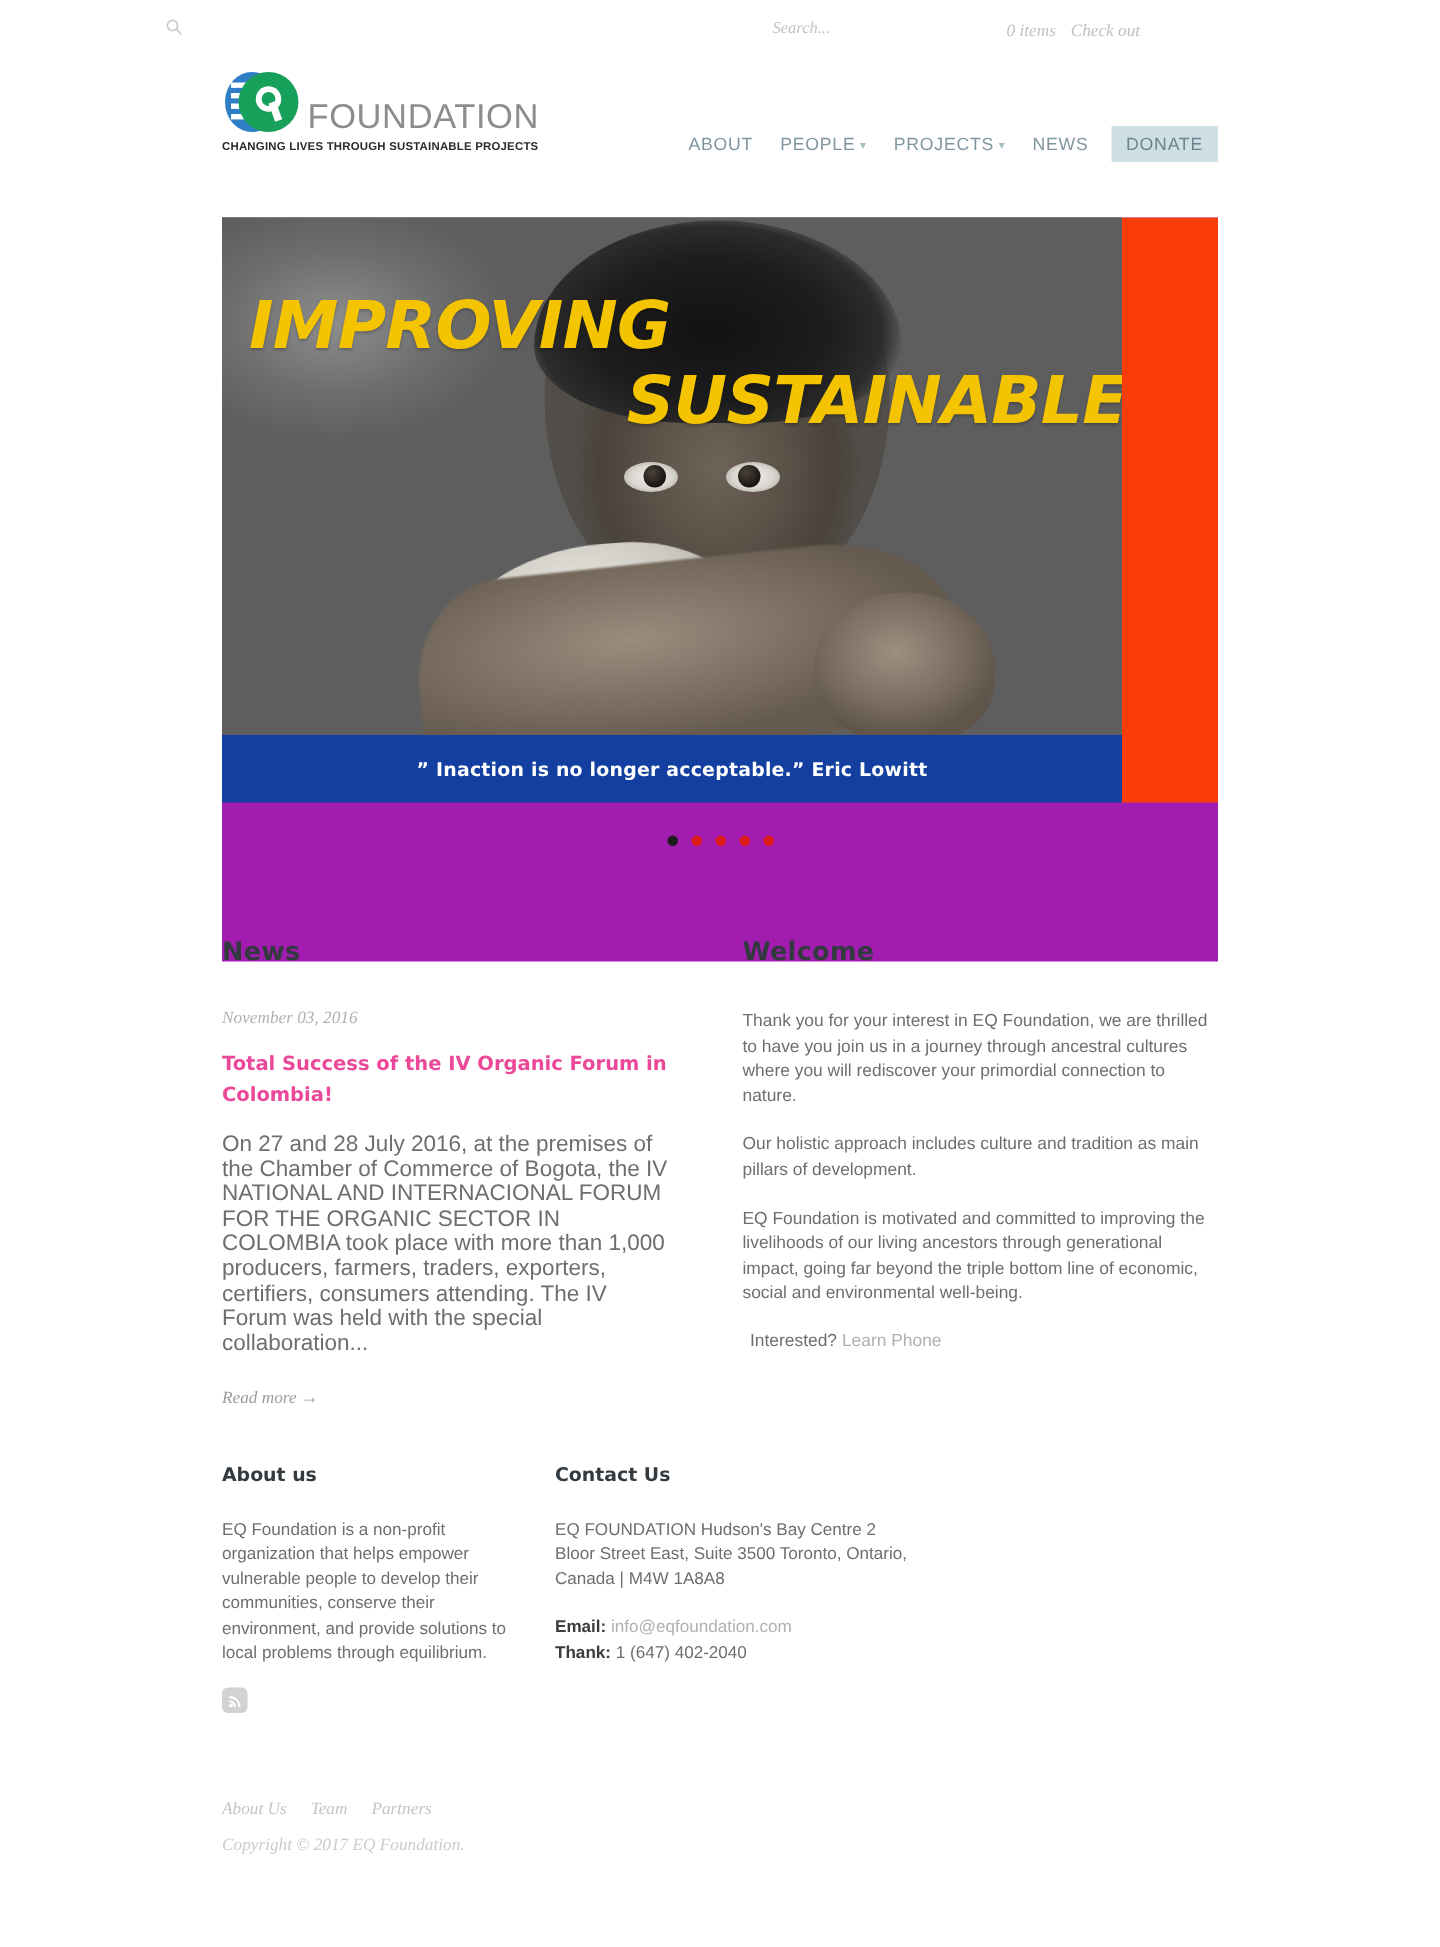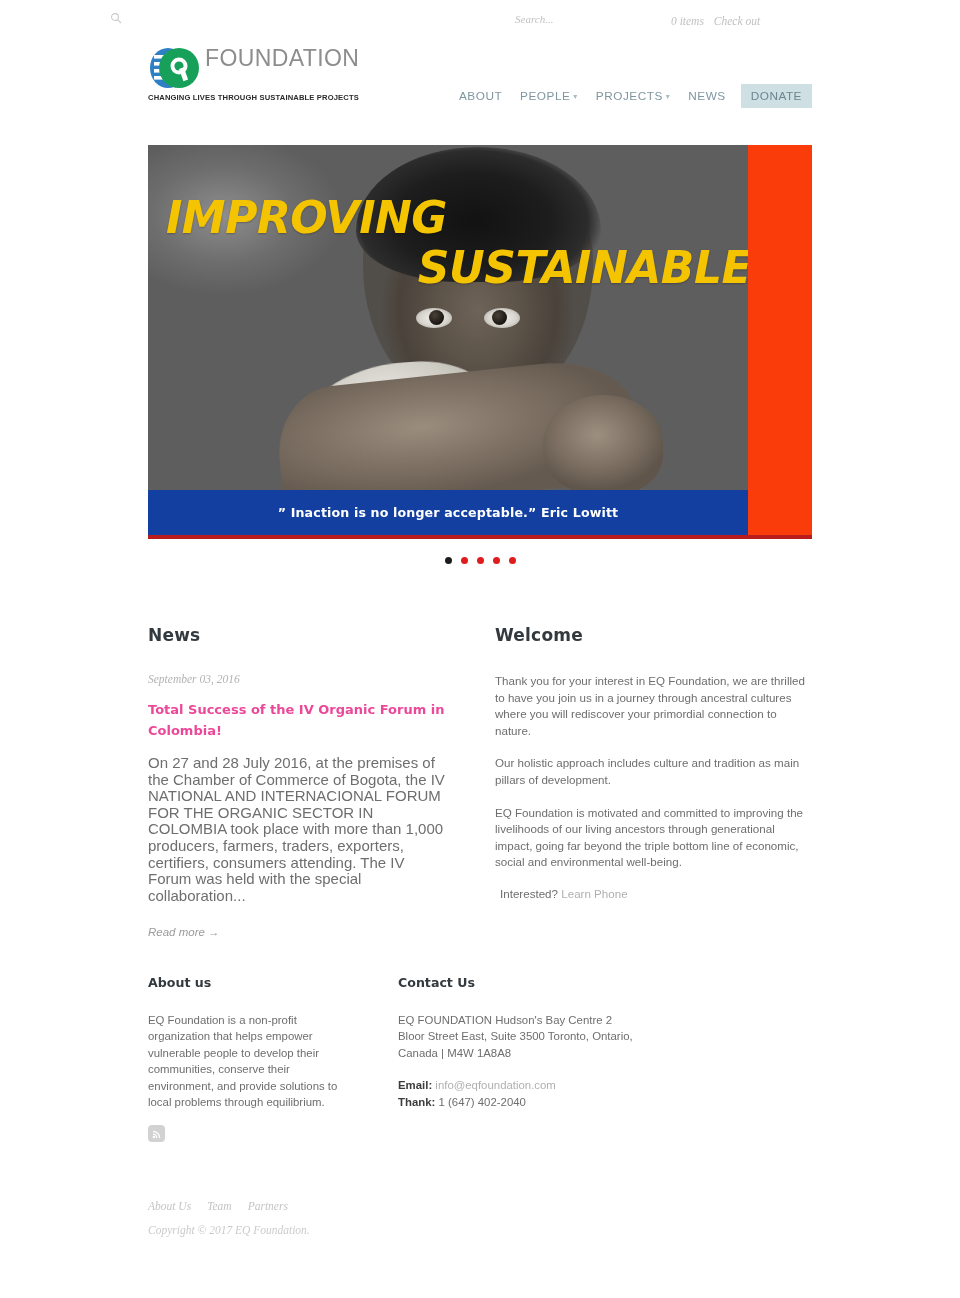--- a/index.html
+++ b/index.html
@@ -65,21 +65,21 @@
     position: absolute;
     top: 40px; left: 0;
     width: 960px;
     height: 70px;
   }
   .logo-block {
     position: absolute;
     left: 148px; top: 5px;
     width: 230px;
   }
-  .logo-row { display: flex; align-items: flex-start; height: 46px; }
+  .logo-row { display: flex; align-items: flex-end; height: 46px; }
   .logo-mark { width: 55px; height: 46px; position: relative; }
   .logo-word {
     font-family: "Liberation Sans", sans-serif;
     font-size: 23px;
     letter-spacing: 0.4px;
     color: #8d8d8d;
     font-weight: 400;
     margin-left: 2px;
   }
   .logo-tagline {
@@ -122,23 +122,23 @@
     color: #a8bcc4;
     line-height: 1;
     transform: translateY(1px);
   }
 
   
   .hero {
     position: absolute;
     left: 148px; top: 145px;
     width: 664px;
-    height: 394px;
+    height: 496px;
     overflow: hidden;
-    background: #b91c1c;
+    background: #a21caf;
   }
   .hero-photo {
     position: absolute;
     left: 0; top: 0;
     width: 600px;
     height: 345px;
     overflow: hidden;
     background:
       radial-gradient(ellipse 120px 80px at 75px 70px, #8e8e8e 0%, #6d6d6d 60%, #5e5e5e 100%),
       radial-gradient(ellipse 60px 130px at 45px 230px, #cfcfcf 0%, #9a9a9a 70%, #7a7a7a 100%),
@@ -290,21 +290,21 @@
     cursor: pointer;
     font-family: "DejaVu Sans", sans-serif;
   }
   .news-body {
     font-size: 15px;
     color: #6e6e6e;
     line-height: 16.6px;
     margin-bottom: 22px;
   }
   .read-more {
-    font-family: Liberation Sans, sans-serif;
+    font-family: Liberation Serif, serif;
     font-style: italic;
     font-size: 11.5px;
     color: #9b9b9b;
     cursor: pointer;
   }
   .wel-para {
     font-size: 11.6px;
     color: #6e6e6e;
     line-height: 16.6px;
     margin-bottom: 16px;
@@ -312,21 +312,21 @@
   .wel-cta { font-size: 11.6px; color: #6e6e6e; padding-left: 5px; margin-top: 6px; }
   .wel-cta a { color: #b0b0b0; text-decoration: none; cursor: pointer; }
 
   
   .footer {
     position: absolute;
     top: 975px; left: 0;
     width: 960px;
   }
   .f-about { position: absolute; left: 148px; top: 0; width: 205px; }
-  .f-contact { position: absolute; left: 398px; top: 0; width: 240px; }
+  .f-contact { position: absolute; left: 370px; top: 0; width: 240px; }
   .f-title {
     font-size: 12.6px;
     font-weight: bold;
     color: #333a3f;
     margin-bottom: 22px;
     font-family: "DejaVu Sans", sans-serif;
   }
   .f-text {
     font-size: 11.4px;
     color: #6e6e6e;
@@ -454,21 +454,21 @@
   <div class="dot"></div>
   <div class="dot"></div>
   <div class="dot"></div>
   <div class="dot"></div>
 </div>
 
 <div class="main">
 
   <section class="col-news">
     <h2 class="sec-title">News</h2>
-    <div class="news-date">September 03, 2016</div>
+    <div class="news-date">November 03, 2016</div>
     <div class="news-headline">Total Success of the IV Organic Forum in Colombia!</div>
     <p class="news-body">On 27 and 28 July 2016, at the premises of the Chamber of Commerce of Bogota,  the IV NATIONAL AND  INTERNACIONAL FORUM FOR THE ORGANIC SECTOR IN COLOMBIA took place with more than 1,000 producers, farmers, traders, exporters, certifiers, consumers attending. The IV Forum was held with the special collaboration...</p>
     <div class="read-more">Read more →</div>
   </section>
 
   <section class="col-welcome">
     <h2 class="sec-title">Welcome</h2>
     <p class="wel-para">Thank you for your interest in EQ Foundation, we are thrilled to have you join us in a journey through ancestral cultures where you will rediscover your primordial connection to nature.</p>
     <p class="wel-para">Our holistic approach includes culture and tradition as main pillars of development.</p>
     <p class="wel-para">EQ Foundation is motivated and committed to improving the livelihoods of our living ancestors through generational impact, going far beyond the triple bottom line of economic, social and environmental well-being.</p>

